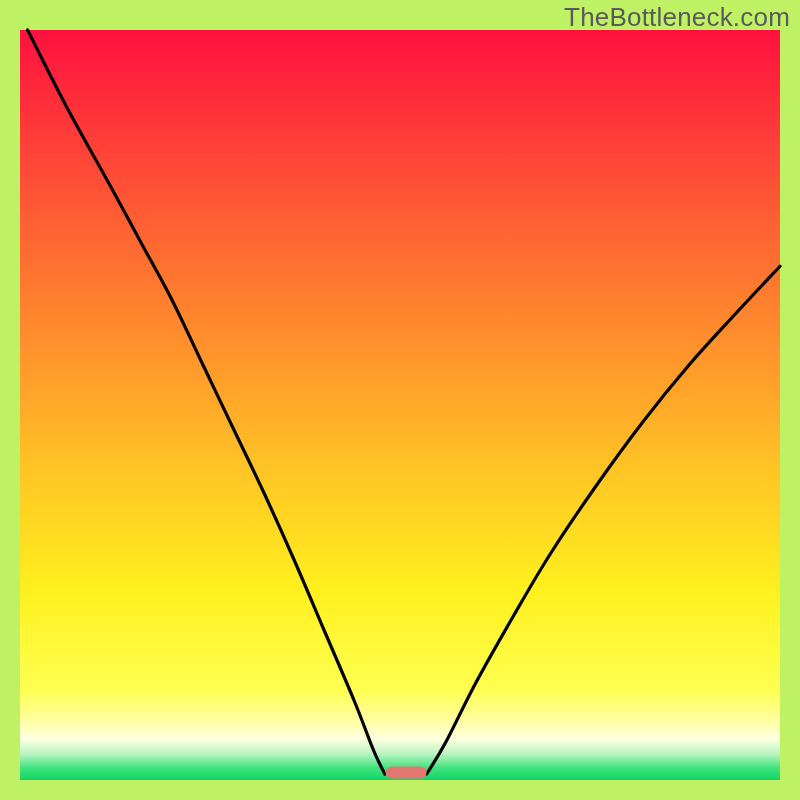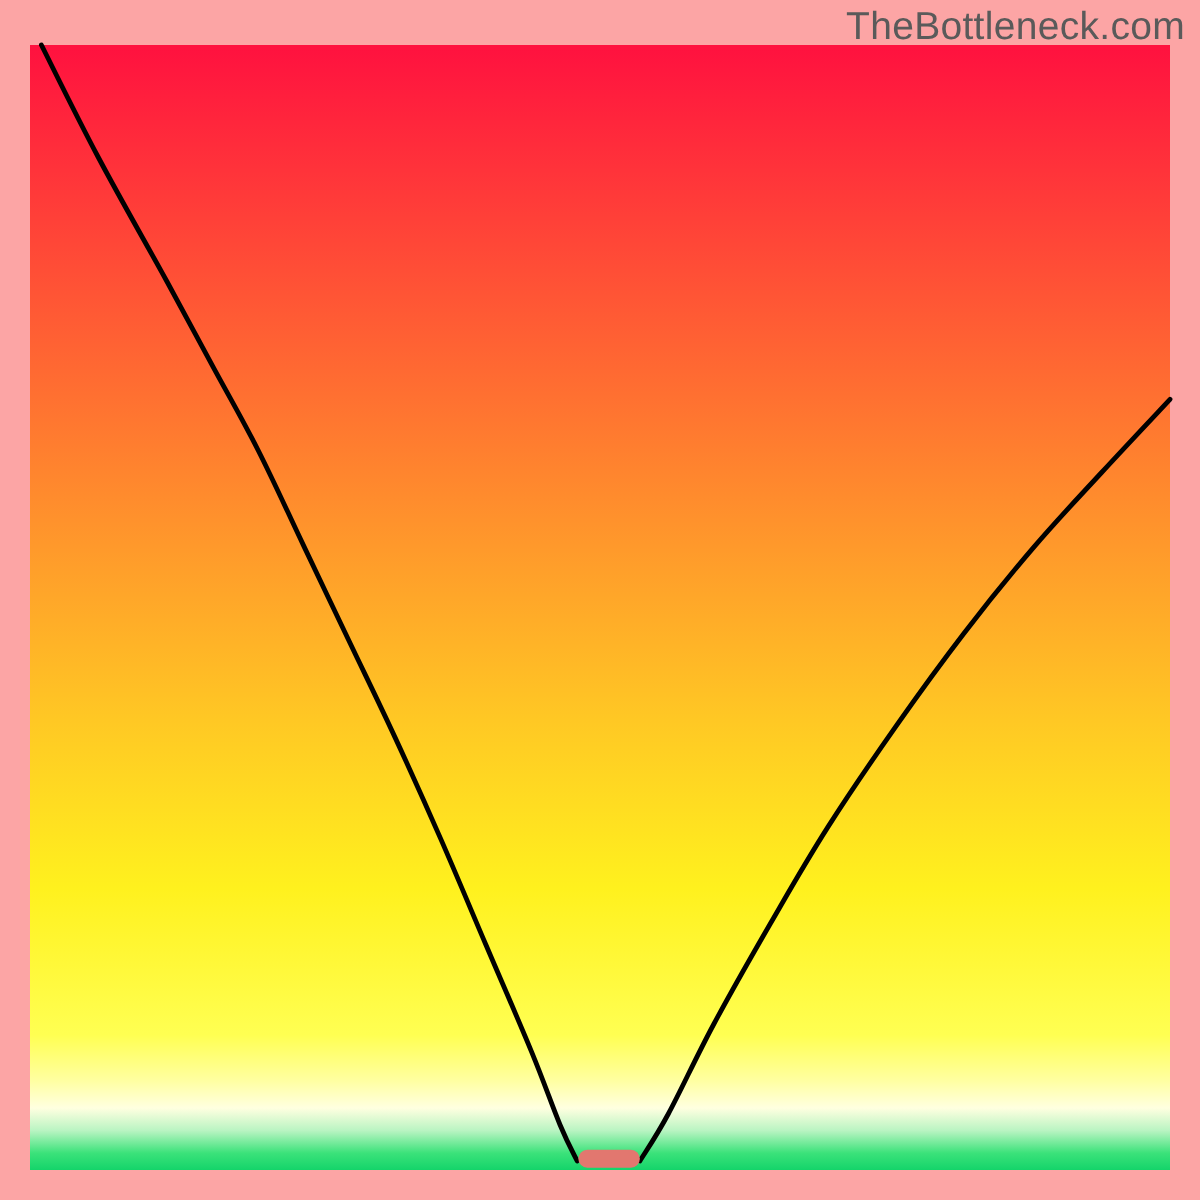--- a/index.html
+++ b/index.html
@@ -8,21 +8,21 @@
     width: 800px;
     height: 800px;
     overflow: hidden;
     background: #fff;
     font-family: Arial, Helvetica, sans-serif;
   }
   .outer {
     position: relative;
     width: 800px;
     height: 800px;
-    background: #fca5a5;
+    background: #bef264;
   }
   .watermark {
     position: absolute;
     top: 2px;
     right: 10px;
     color: #5a5a5a;
     font-size: 26px;
     font-weight: 400;
     z-index: 10;
     letter-spacing: 0.2px;

